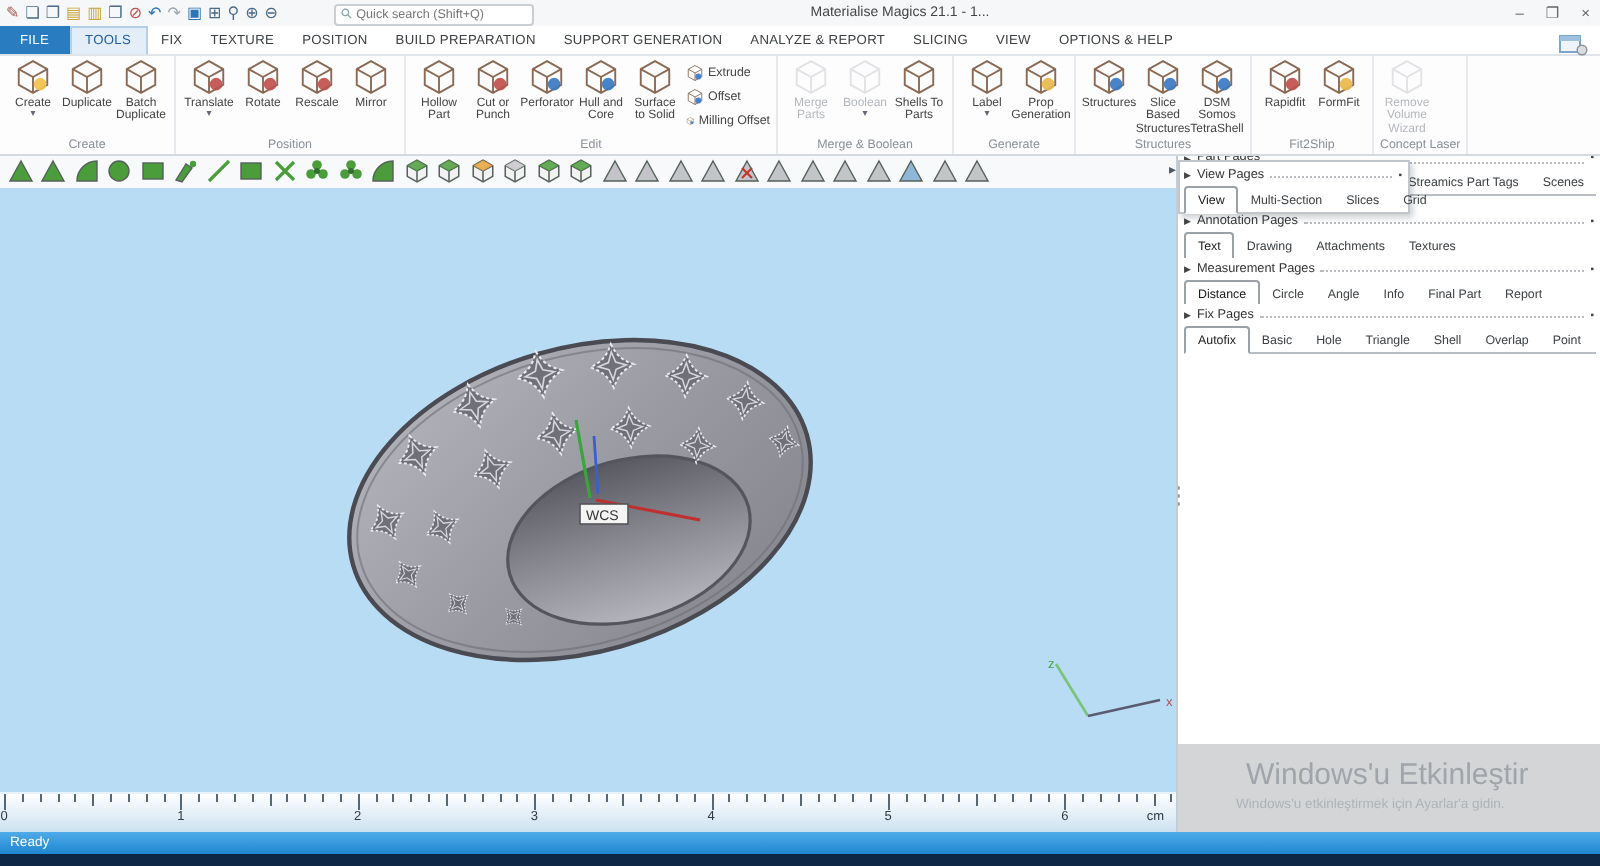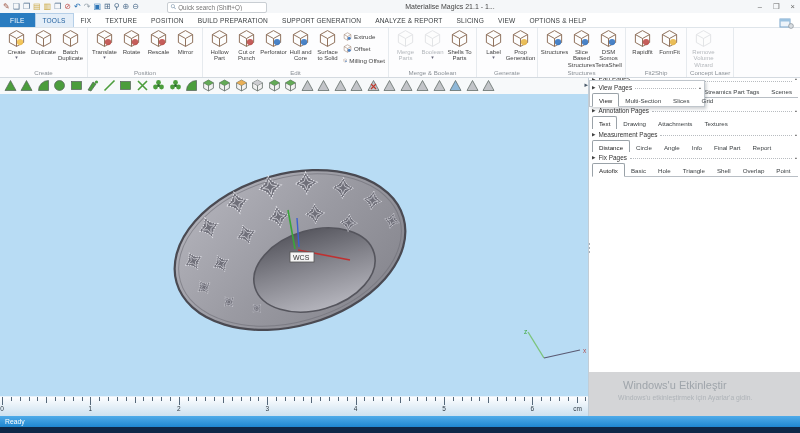--- a/index.html
+++ b/index.html
@@ -56,21 +56,21 @@
   .tab.active{border:1px solid #9aa2a8;border-bottom:1px solid #fff;background:#fff;border-radius:2px 2px 0 0;margin-bottom:-1px;color:#1a1a1a;}
   .tabs.rt{justify-content:flex-end;}
   .floatbox{position:absolute;left:0;top:3px;width:114px;height:25px;background:#fff;border:1px solid #c0c6cc;
             box-shadow:1.5px 2px 3px rgba(60,70,80,.25);z-index:4;}
   .floatbox .hdr{position:static;margin:1px 2px 0;}
   .floatbox .tabs{position:static;margin:0 2px;border-bottom:none;}
   .grip{position:absolute;left:-2px;top:166px;width:3px;height:14px;display:flex;flex-direction:column;gap:2px;align-items:center;}
   .grip i{width:2px;height:2px;background:#8a98a4;border-radius:50%;}
   
   .wm{position:absolute;left:0;top:295px;width:212px;height:44px;background:#d4d5d7;}
-  .wm-title{font-size:11px;color:#9fa5ab;margin:7px 0 3px 34px;}
+  .wm-title{font-size:15px;color:#9fa5ab;margin:7px 0 3px 34px;}
   .wm-sub{font-size:6.8px;color:#aeb3b8;margin-left:29px;}
   
   .statusbar{position:absolute;top:416px;left:0;right:0;height:11px;background:linear-gradient(#4fabe9,#1f86d0);
              color:#fff;font-size:6.8px;display:flex;align-items:center;padding-left:5px;}
   .bottomstrip{position:absolute;top:427px;left:0;right:0;height:6px;background:#0e2747;}
   svg text{font-family:"Liberation Sans",sans-serif;}
 </style>
 </head>
 <body>
 

